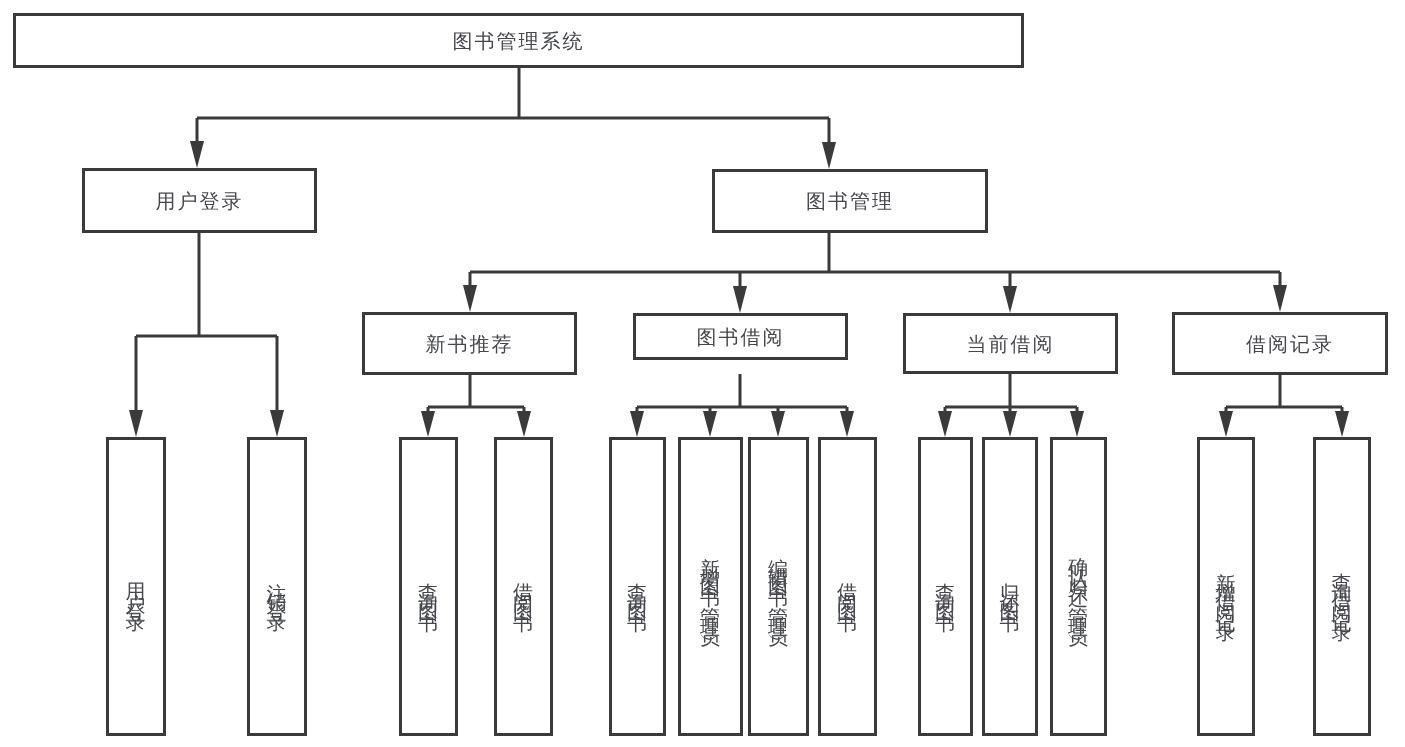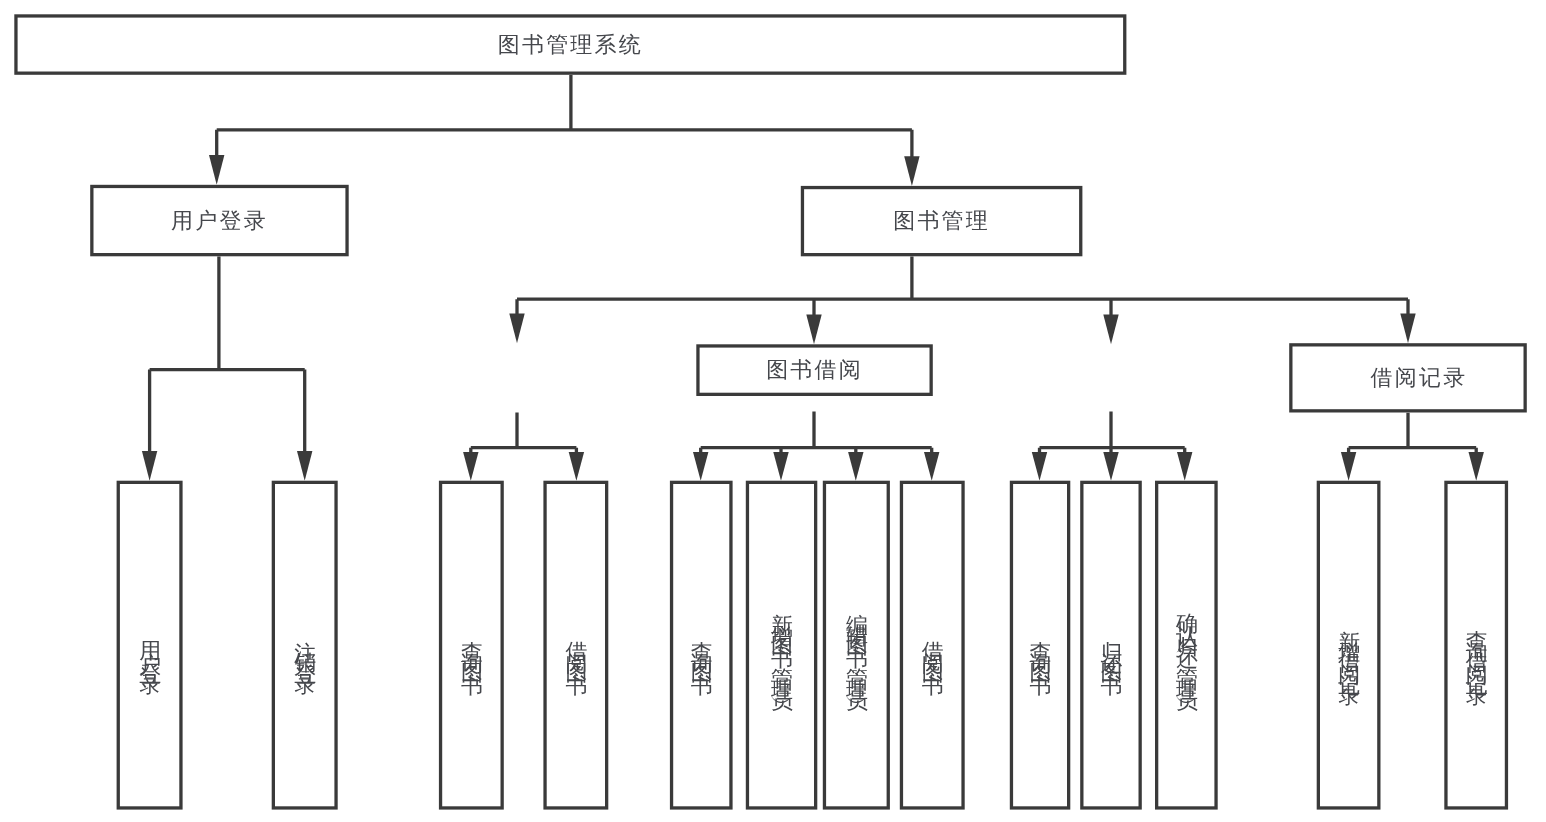--- a/index.html
+++ b/index.html
@@ -27,21 +27,21 @@
     writing-mode:vertical-rl;
     text-orientation:mixed;
     letter-spacing:10px;
     line-height:1;
     font-size:20px;
     padding:10px 0;
   }
   
   .n-root{left:13px;top:13px;width:1011px;height:55px;}
   .n-user-login{left:82px;top:168px;width:235px;height:65px;}
-  .n-book-mgmt{left:728px;top:169px;width:256px;height:64px;}
+  .n-book-mgmt{left:712px;top:169px;width:276px;height:64px;}
   .n-new-rec{left:362px;top:312px;width:215px;height:63px;}
   .n-book-borrow{left:633px;top:313px;width:215px;height:47px;}
   .n-cur-borrow{left:903px;top:313px;width:215px;height:61px;}
   .n-borrow-rec{left:1172px;top:312px;width:216px;height:63px;padding-left:20px;}
   
   .lf1{left:106px;top:437px;width:60px;height:299px;}
   .lf2{left:247px;top:437px;width:60px;height:299px;}
   .lf3{left:399px;top:437px;width:59px;height:299px;}
   .lf4{left:494px;top:437px;width:59px;height:299px;}
   .lf5{left:609px;top:437px;width:57px;height:299px;}
@@ -105,21 +105,23 @@
       <polygon points="1226,437 1219,411 1233,411"></polygon>
       <polygon points="1342,437 1335,411 1349,411"></polygon>
     </g>
   </svg>
 
   <div class="node n-root">图书管理系统</div>
 
   <div class="node n-user-login">用户登录</div>
   <div class="node n-book-mgmt">图书管理</div>
 
+  <div class="node n-new-rec">新书推荐</div>
   <div class="node n-book-borrow">图书借阅</div>
+  <div class="node n-cur-borrow">当前借阅</div>
   <div class="node n-borrow-rec">借阅记录</div>
 
   <div class="node leaf lf1">用户登录</div>
   <div class="node leaf lf2">注销登录</div>
 
   <div class="node leaf lf3">查询图书</div>
   <div class="node leaf lf4">借阅图书</div>
 
   <div class="node leaf lf5">查询图书</div>
   <div class="node leaf lf6">新增图书（管理员）</div>

